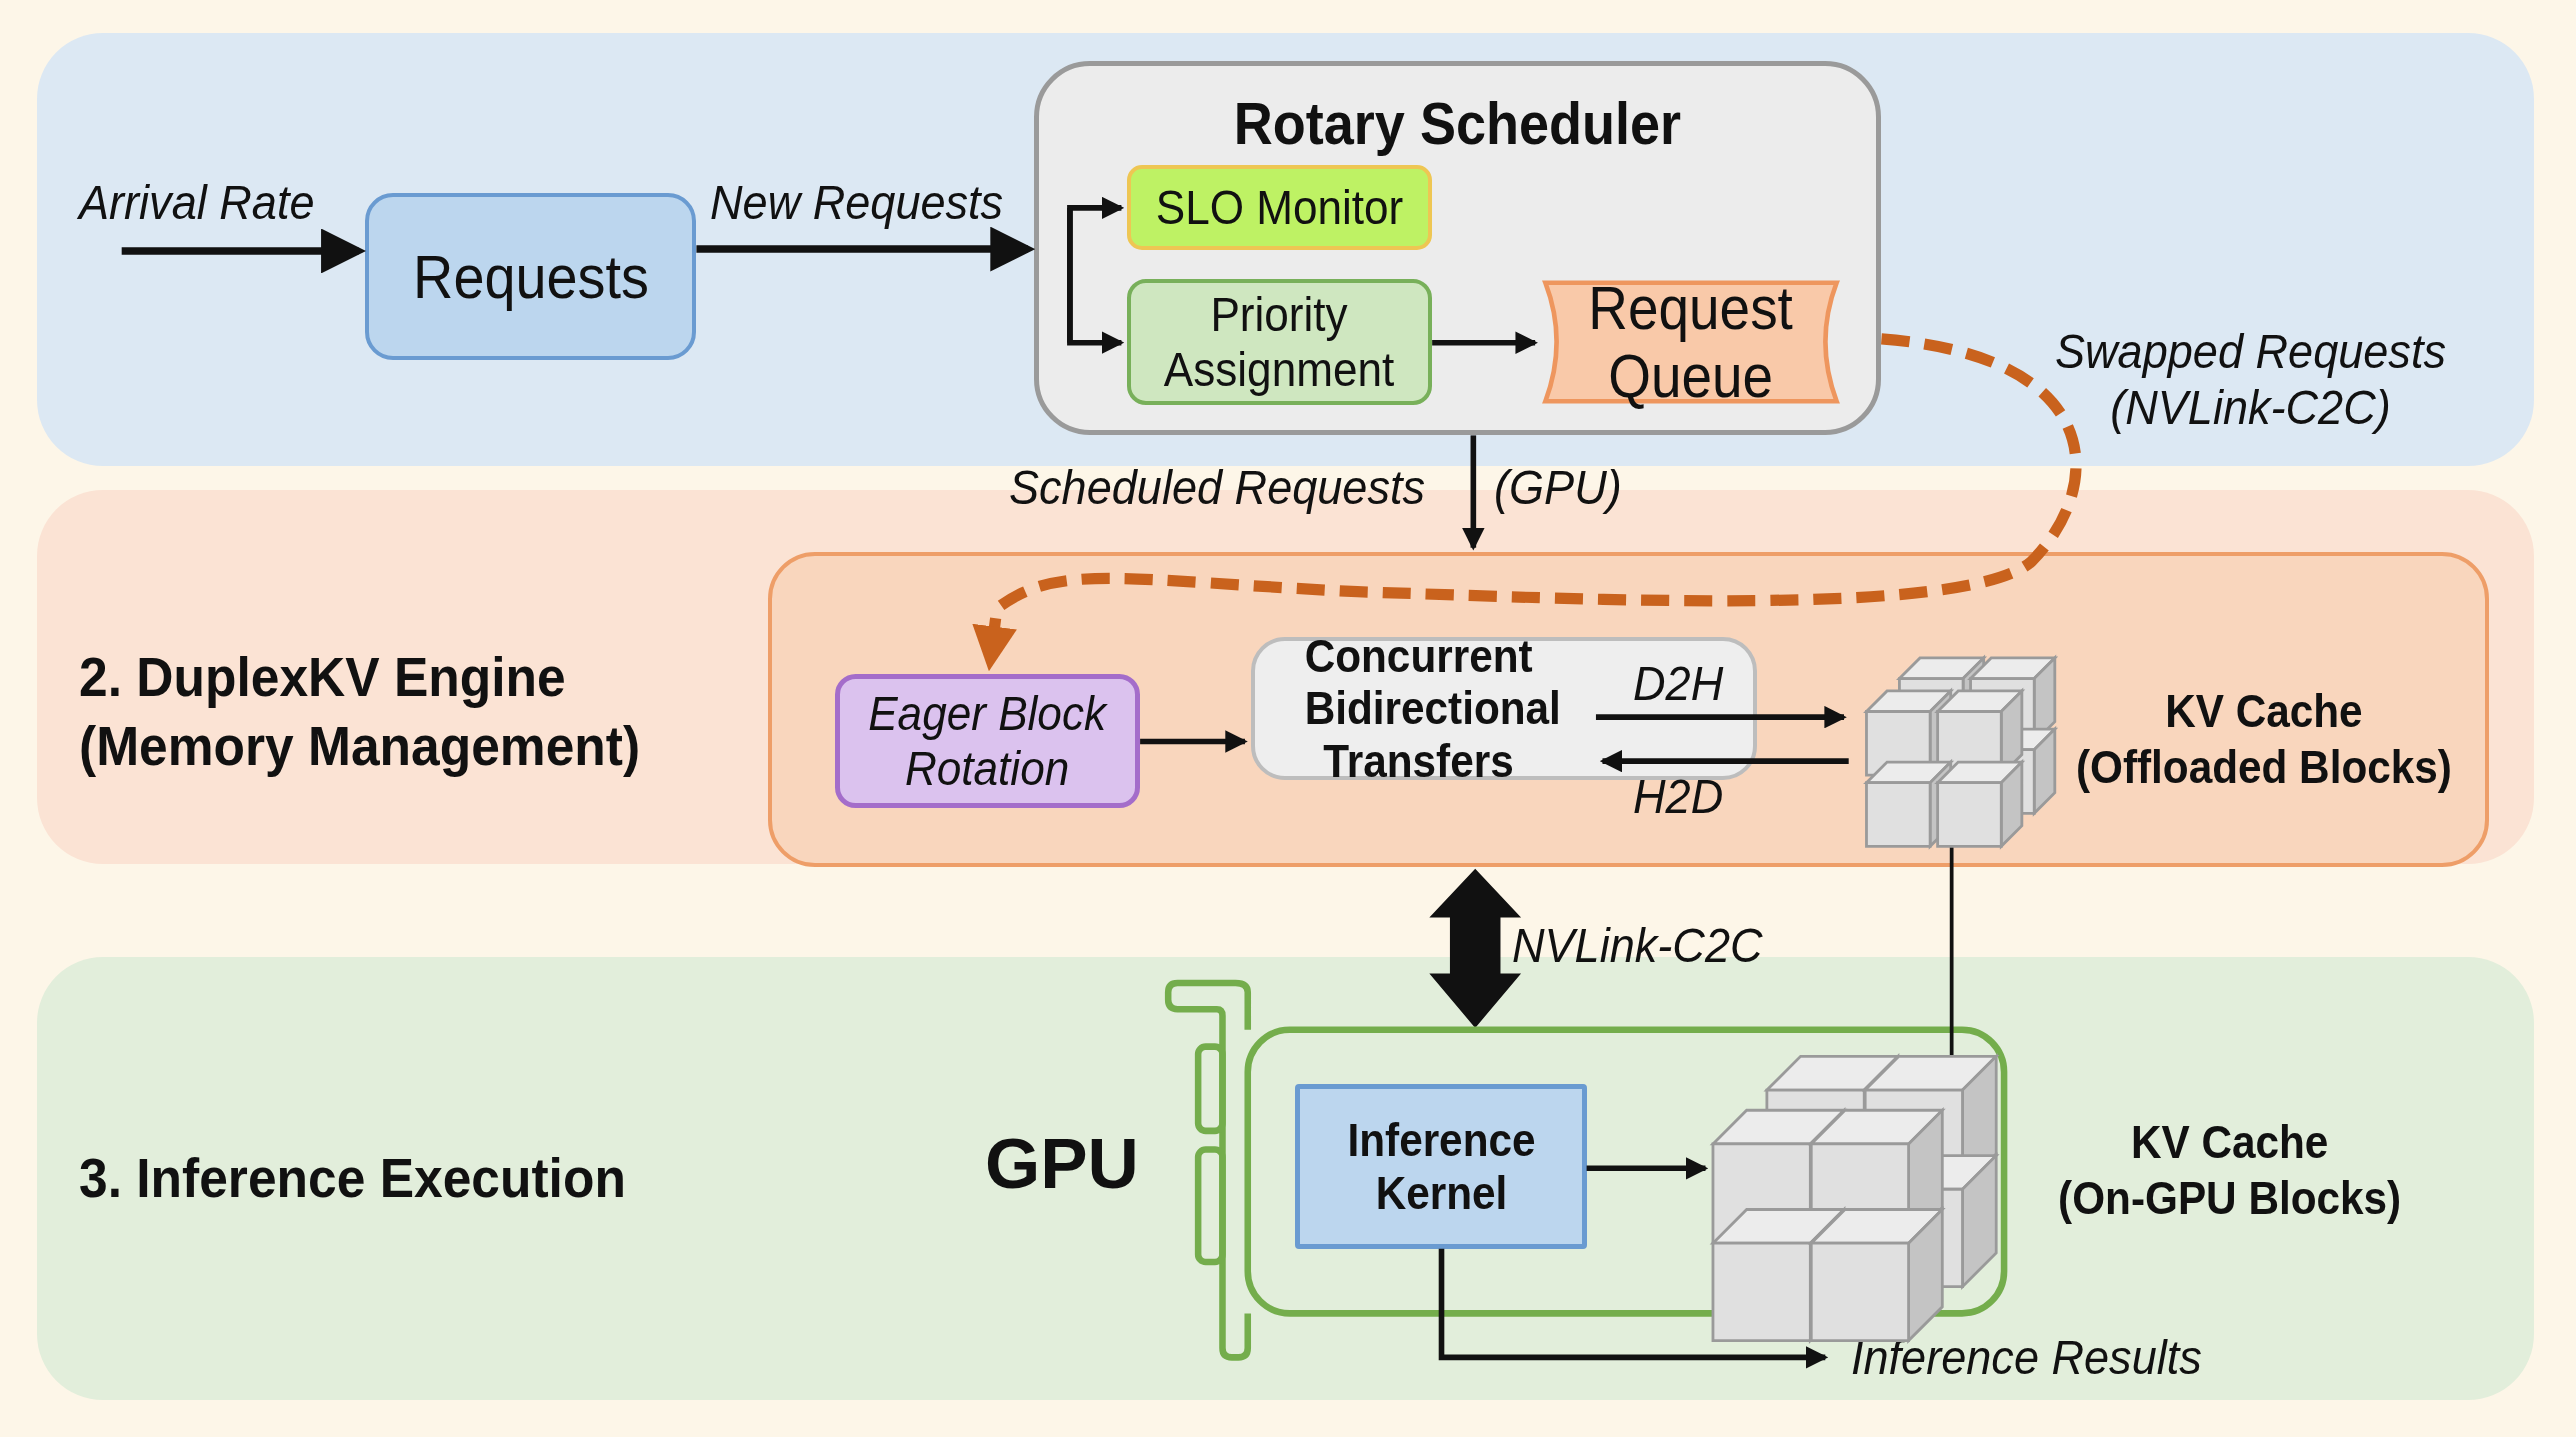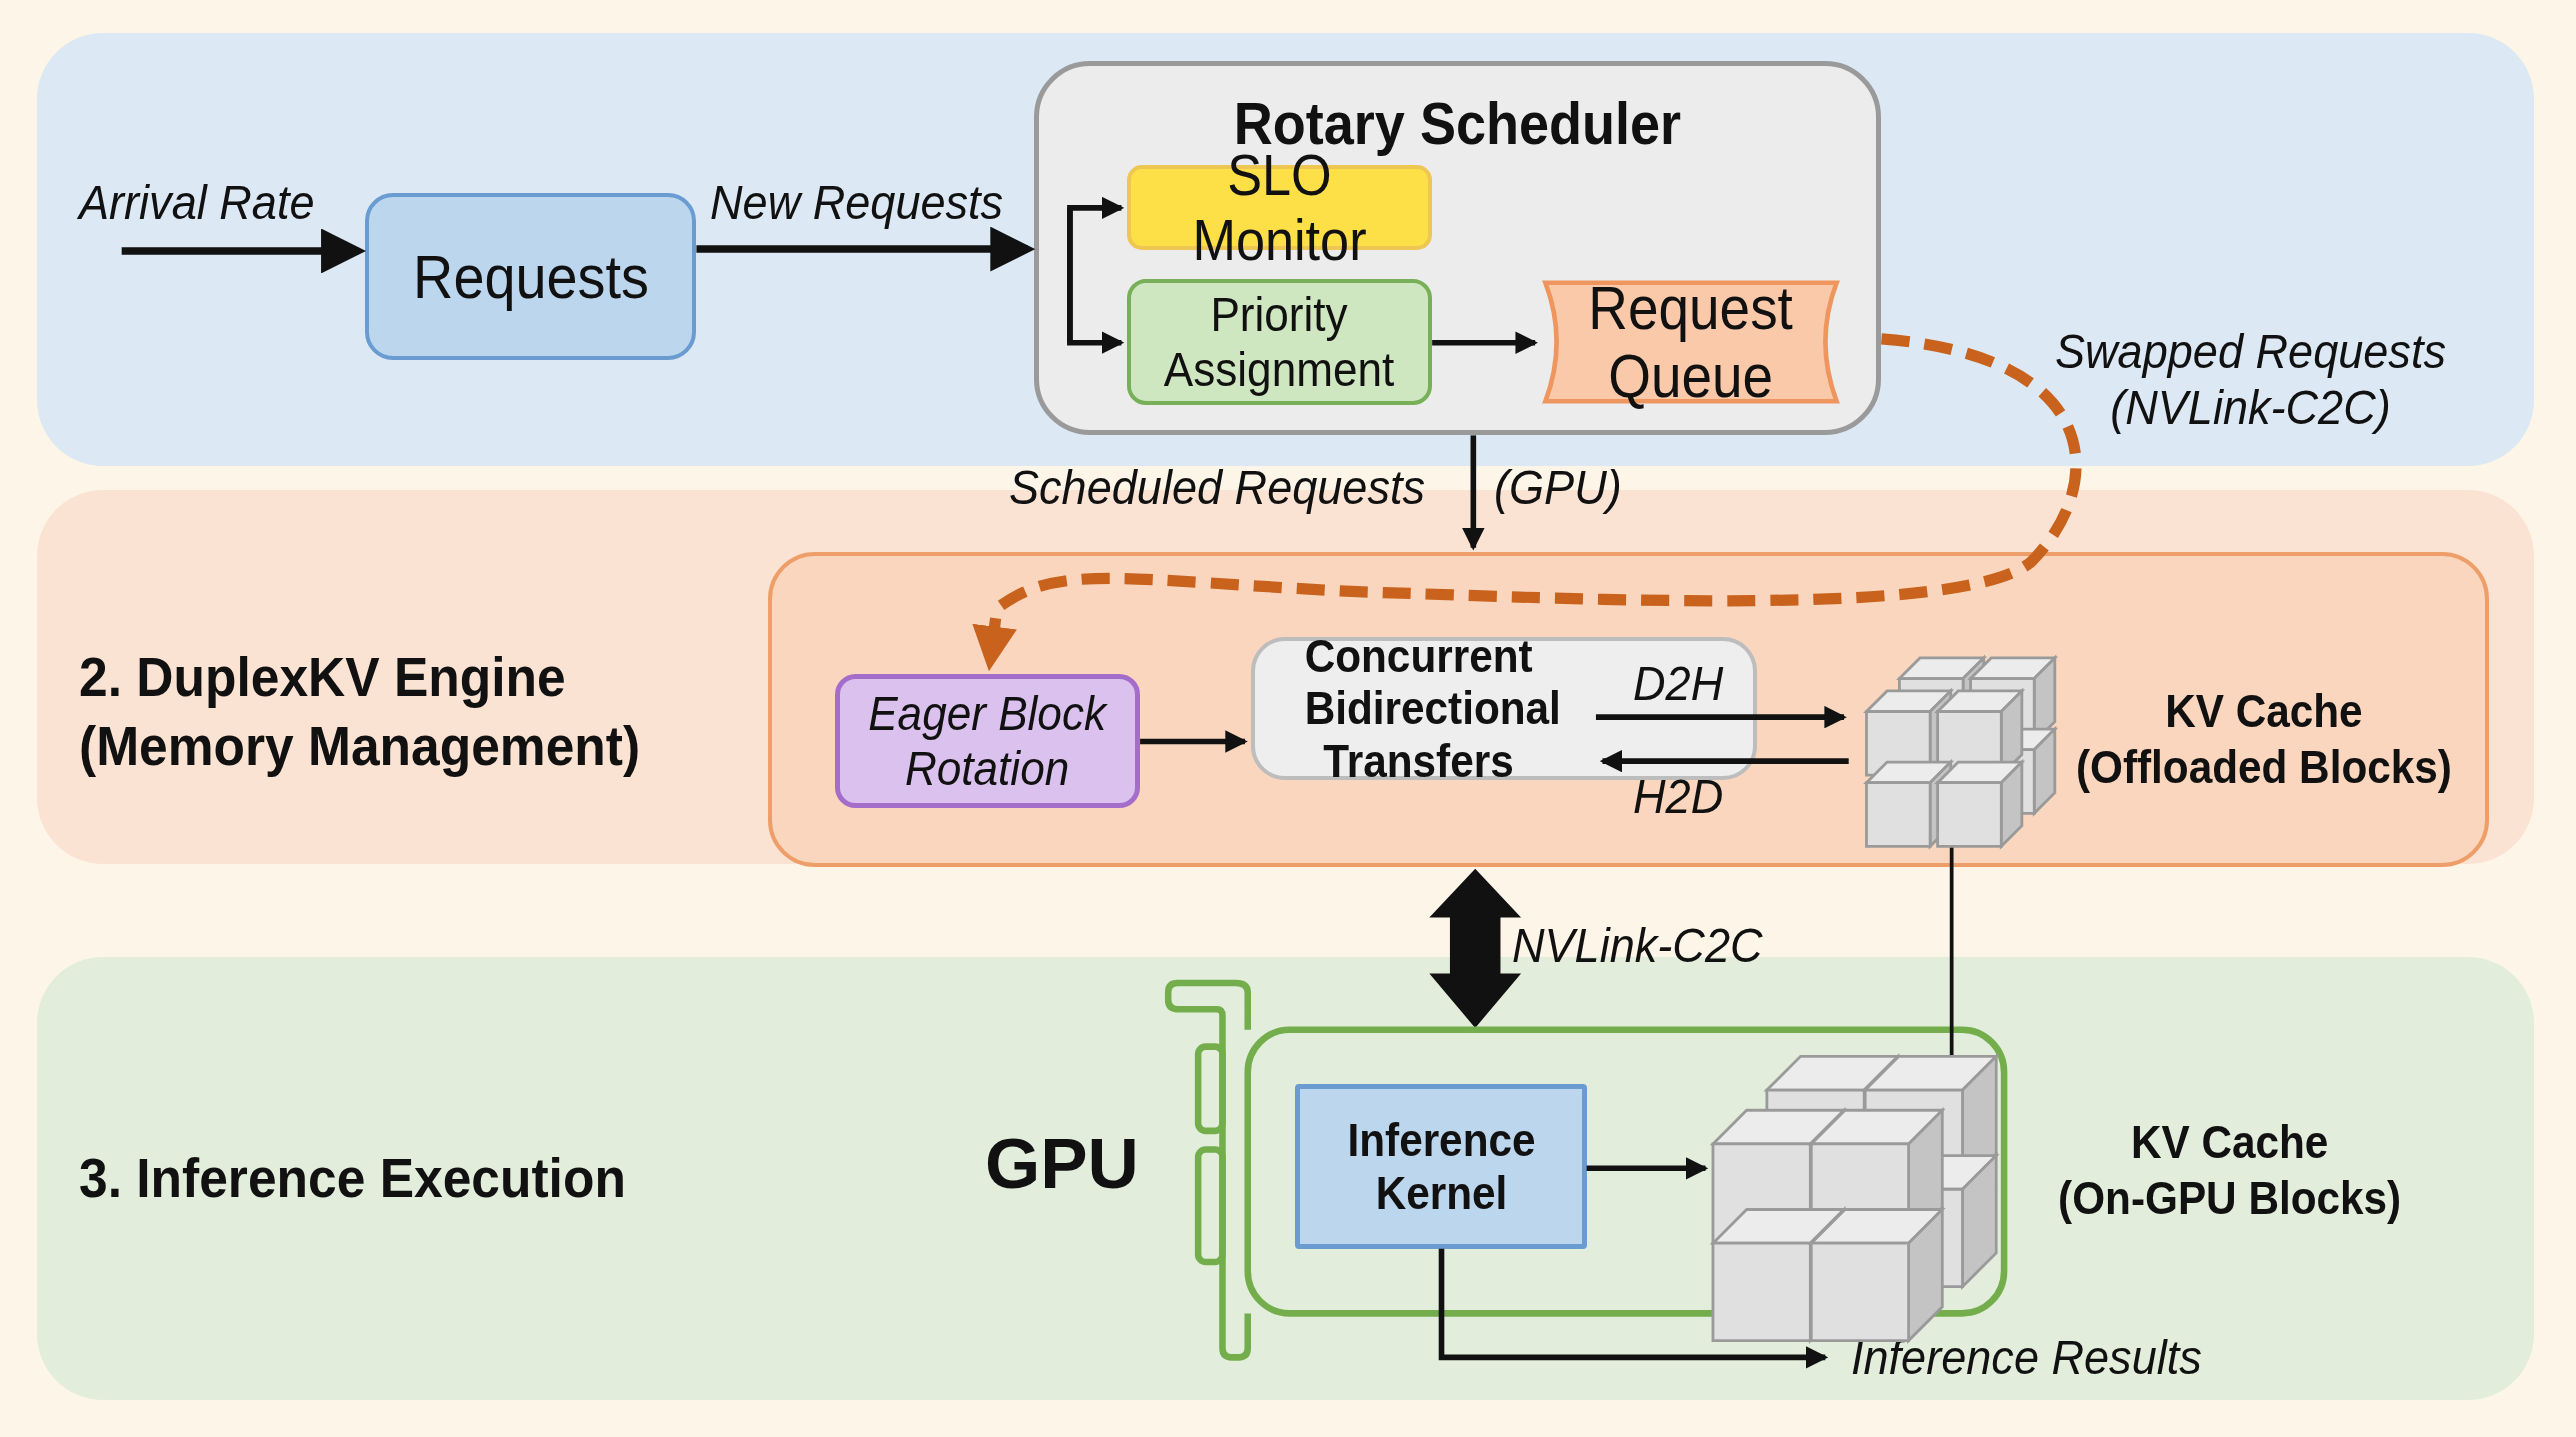--- a/index.html
+++ b/index.html
@@ -32,21 +32,21 @@
 
 <div class="lbl ital" style="left:79px; top:174px;">Arrival Rate</div>
 <div class="box" style="left:365px; top:165px; width:331px; height:167px; background:#bcd6ee; border:4.7px solid #6a9bd1; border-radius:28px; font-size:62px;margin-top:28px;">
   <span class="cond">Requests</span>
 </div>
 <div class="lbl ital" style="left:710px; top:174px;">New Requests</div>
 
 <div class="box" style="left:1034px; top:61px; width:847px; height:374px; background:#ececec; border:5.6px solid #9a9a9a; border-radius:56px; align-items:flex-start;">
   <span class="bold cond" style="font-size:60px; margin-top:24px;">Rotary Scheduler</span>
 </div>
-<div class="box" style="left:1127px; top:165px; width:305px; height:85px; background:#fde047; border:4.7px solid #eec653; border-radius:15px; font-size:58px;">
+<div class="box" style="left:1127px; top:165px; width:305px; height:85px; background:#bef264; border:4.7px solid #eec653; border-radius:15px; font-size:49px;">
   <span class="cond">SLO Monitor</span>
 </div>
 <div class="box" style="left:1127px; top:279px; width:305px; height:126px; background:#cfe7c0; border:4.7px solid #78b05a; border-radius:19px; font-size:49px;">
   <span class="cond multiline">Priority
 Assignment</span>
 </div>
 <div class="box" style="left:1541px; top:279px; width:300px; height:126px; font-size:61px;">
   <svg style="position:absolute; left:0; top:0;" width="300" height="126" viewBox="0 0 320 135">
     <path d="M4,4 L316,4 Q292,67 316,131 L4,131 Q28,67 4,4 Z" fill="#f9c9a9" stroke="#ee965e" stroke-width="5"></path>
   </svg>

